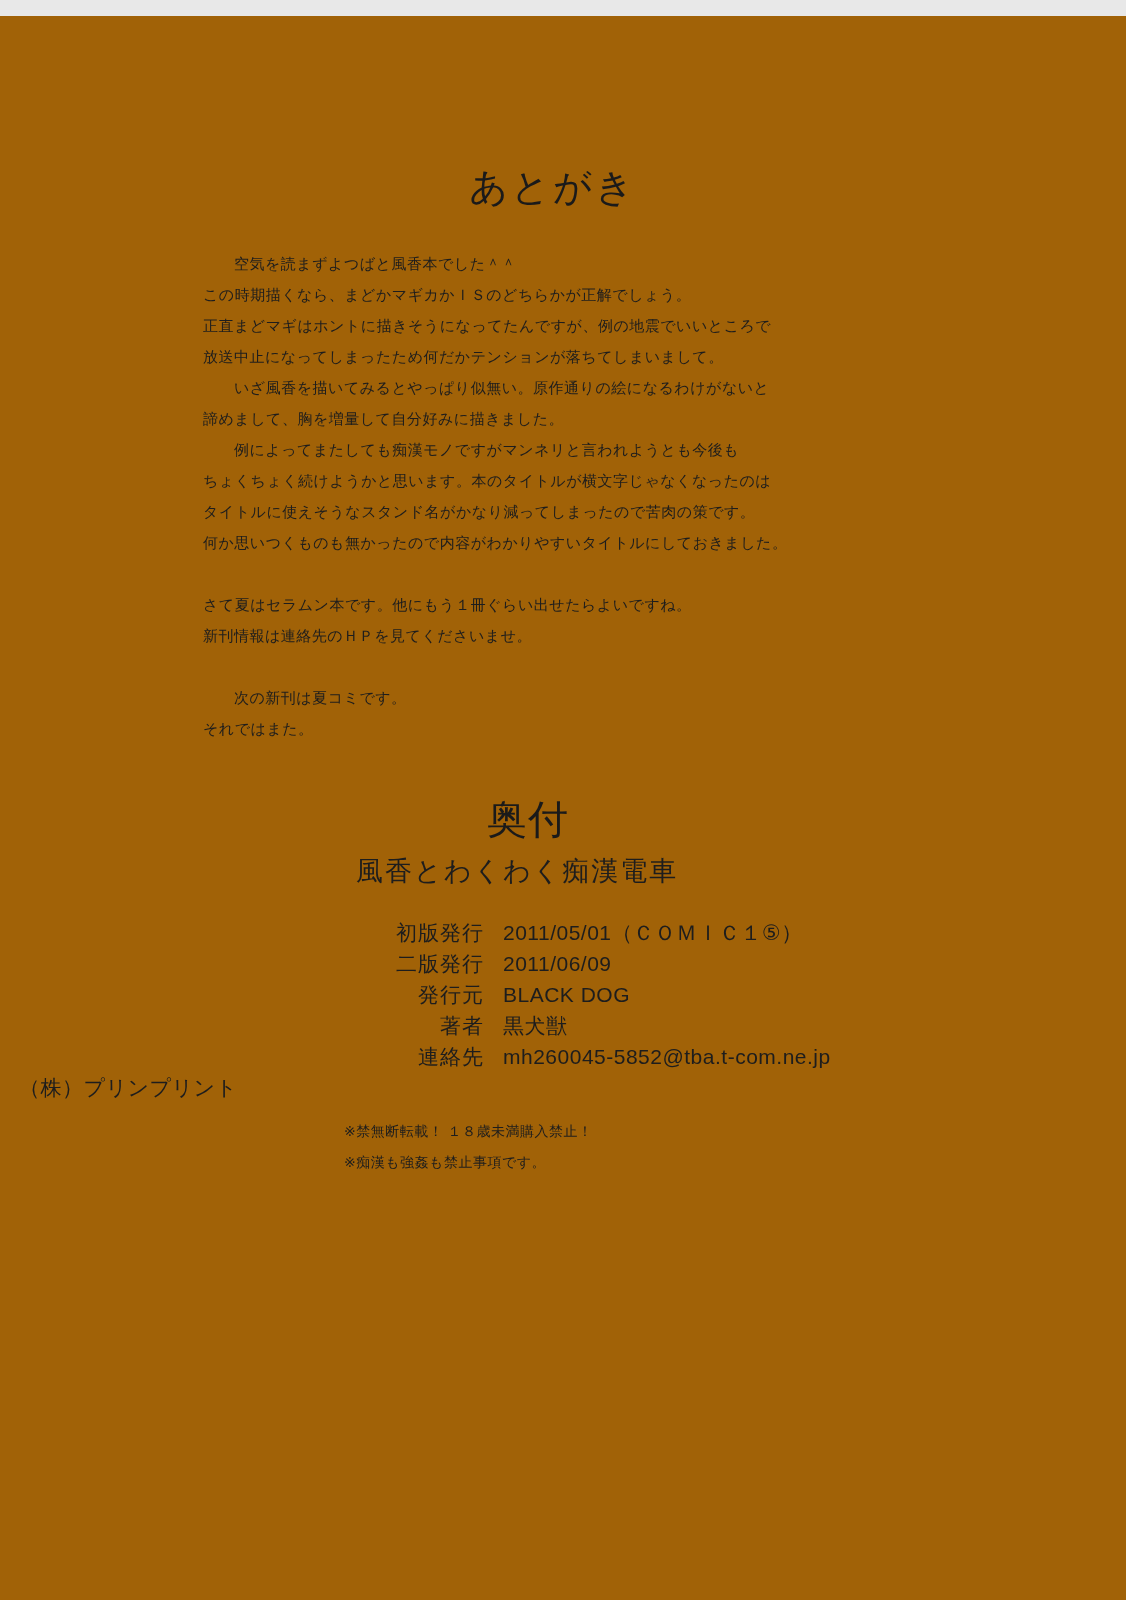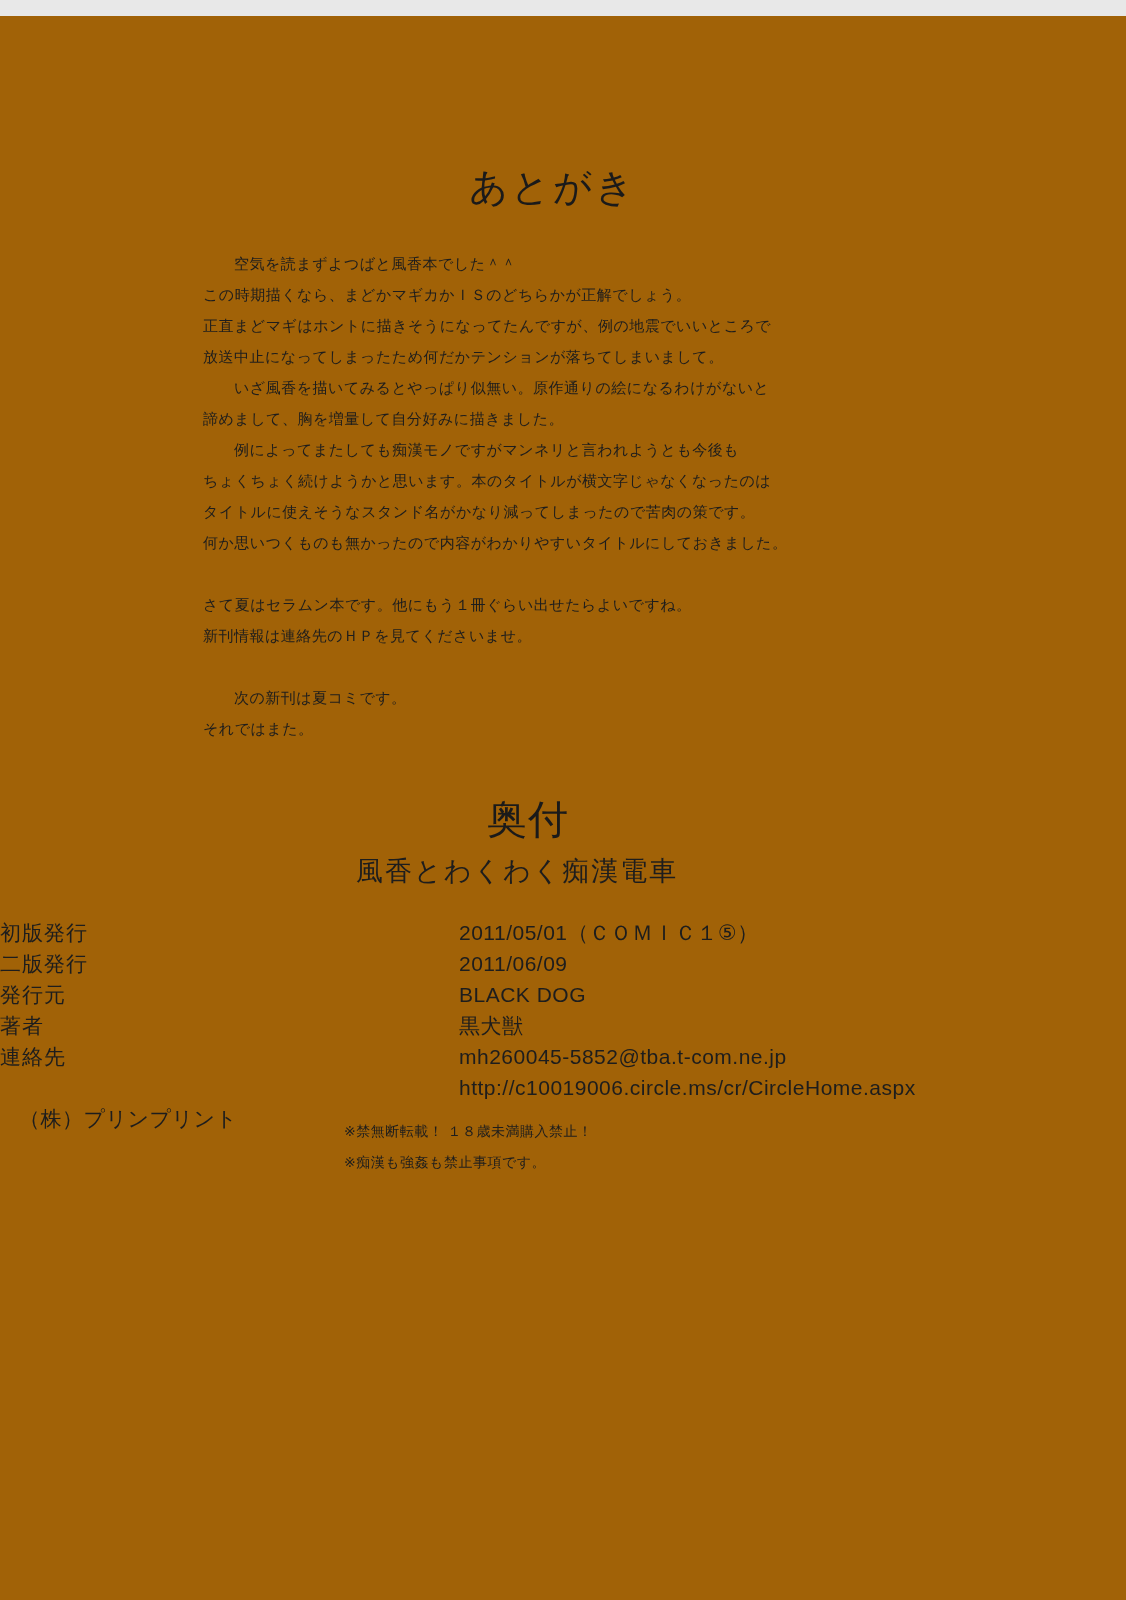--- a/index.html
+++ b/index.html
@@ -70,22 +70,24 @@
     font-size: 21px;
     line-height: 31px;
     letter-spacing: 0.5px;
   }
   .crow {
     display: flex;
   }
   .clabel {
     display: inline-block;
     width: 440px;
+    text-align: right;
     white-space: pre;
     letter-spacing: 1px;
+    padding-left: 44px;
   }
   .cvalue {
     margin-left: 19px;
     white-space: pre;
   }
   .notices {
     position: absolute;
     top: 1100px;
     left: 344px;
     font-size: 14px;
@@ -143,21 +145,20 @@
     <div class="crow">
       <span class="clabel">著者</span>
       <span class="cvalue">黒犬獣</span>
     </div>
     <div class="crow">
       <span class="clabel">連絡先</span>
       <span class="cvalue">mh260045-5852@tba.t-com.ne.jp</span>
     </div>
     <div class="crow">
       <span class="clabel"></span>
-      <span class="cvalue">http://c10019006.circle.ms/cr/CircleHome.aspx</span>
     </div>
     <div class="crow">
       <span class="cvalue">（株）プリンプリント</span>
     </div>
   </div>
 
   <div class="notices">
     <div class="text-line">※禁無断転載！ １８歳未満購入禁止！</div>
     <div class="text-line">※痴漢も強姦も禁止事項です。</div>
   </div>

